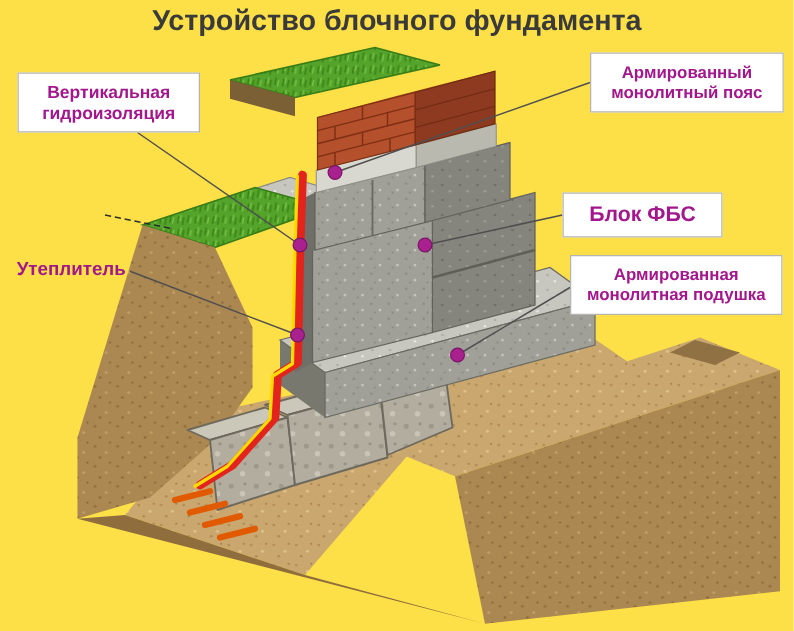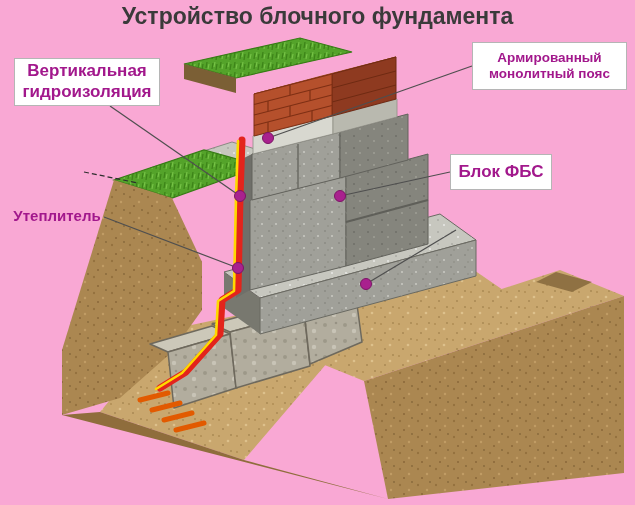--- a/index.html
+++ b/index.html
@@ -1,26 +1,26 @@
 <!DOCTYPE html>
 <html><head>
 <meta charset="utf-8">
 <style>
   html,body{margin:0;padding:0;background:#fff;}
-  .stage{position:relative;width:635px;height:505px;background:#f9a8d4;overflow:hidden;
+  .stage{position:relative;width:635px;height:505px;background:#fde047;overflow:hidden;
          font-family:"Liberation Sans",sans-serif;}
   .stage svg{position:absolute;left:0;top:0;}
   .title{position:absolute;top:3px;left:0;width:100%;text-align:center;
          font-size:23px;font-weight:600;color:#3a3a3a;}
   .lab{position:absolute;display:flex;align-items:center;justify-content:center;
        text-align:center;color:#a2188c;font-weight:bold;line-height:1.22;}
   .boxed{background:#fff;border:1px solid #b5b5b5;box-sizing:border-box;}
-  #lab-wp{left:14px;top:58px;width:146px;height:48px;font-size:17px;}
+  #lab-wp{left:14px;top:58px;width:146px;height:48px;font-size:14px;}
   #lab-belt{left:472px;top:42px;width:155px;height:48px;font-size:13.5px;}
-  #lab-fbs{left:450px;top:154px;width:102px;height:36px;font-size:17px;}
+  #lab-fbs{left:450px;top:154px;width:128px;height:36px;font-size:17px;}
   #lab-cushion{left:456px;top:204px;width:170px;height:48px;font-size:13.5px;}
   #lab-ins{left:10px;top:204px;width:94px;height:24px;font-size:15px;text-align:center;}
   #lab-ground{left:4px;top:162px;width:80px;height:18px;font-size:11.5px;color:#222;}
 </style>
 </head>
 <body>
 
 <div class="stage">
 
 <svg width="635" height="505" viewBox="0 0 635 505">
@@ -164,15 +164,16 @@
     <circle cx="340" cy="196" r="5.5"></circle>
     <circle cx="366" cy="284" r="5.5"></circle>
   </g>
 </svg>
 
 <div class="title">Устройство блочного фундамента</div>
 
 <div id="lab-wp" class="lab boxed">Вертикальная гидроизоляция</div>
 <div id="lab-belt" class="lab boxed">Армированный монолитный пояс</div>
 <div id="lab-fbs" class="lab boxed">Блок ФБС</div>
+<div id="lab-cushion" class="lab boxed">Армированная монолитная подушка</div>
 <div id="lab-ins" class="lab">Утеплитель</div>
 
 </div>
 
 </body></html>

